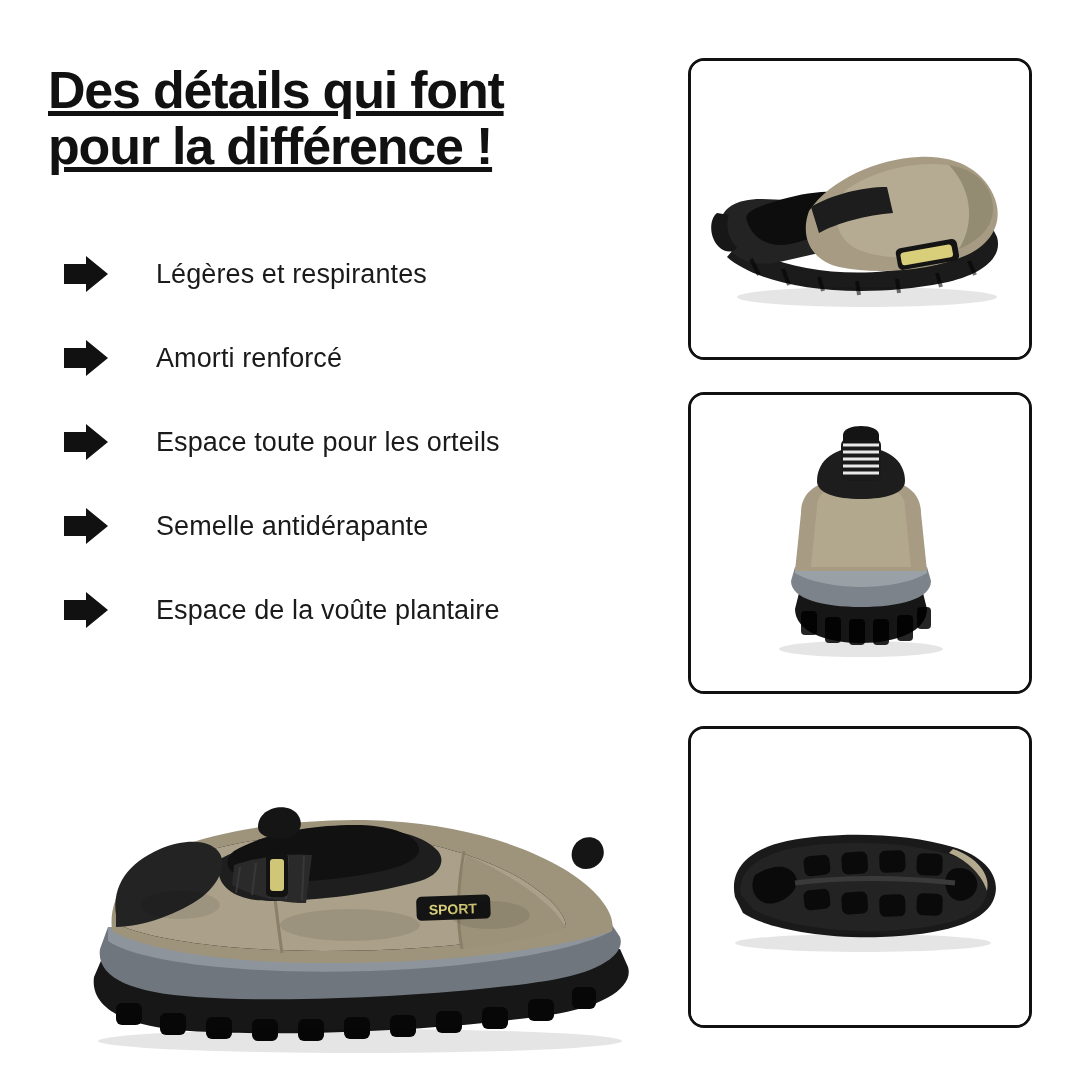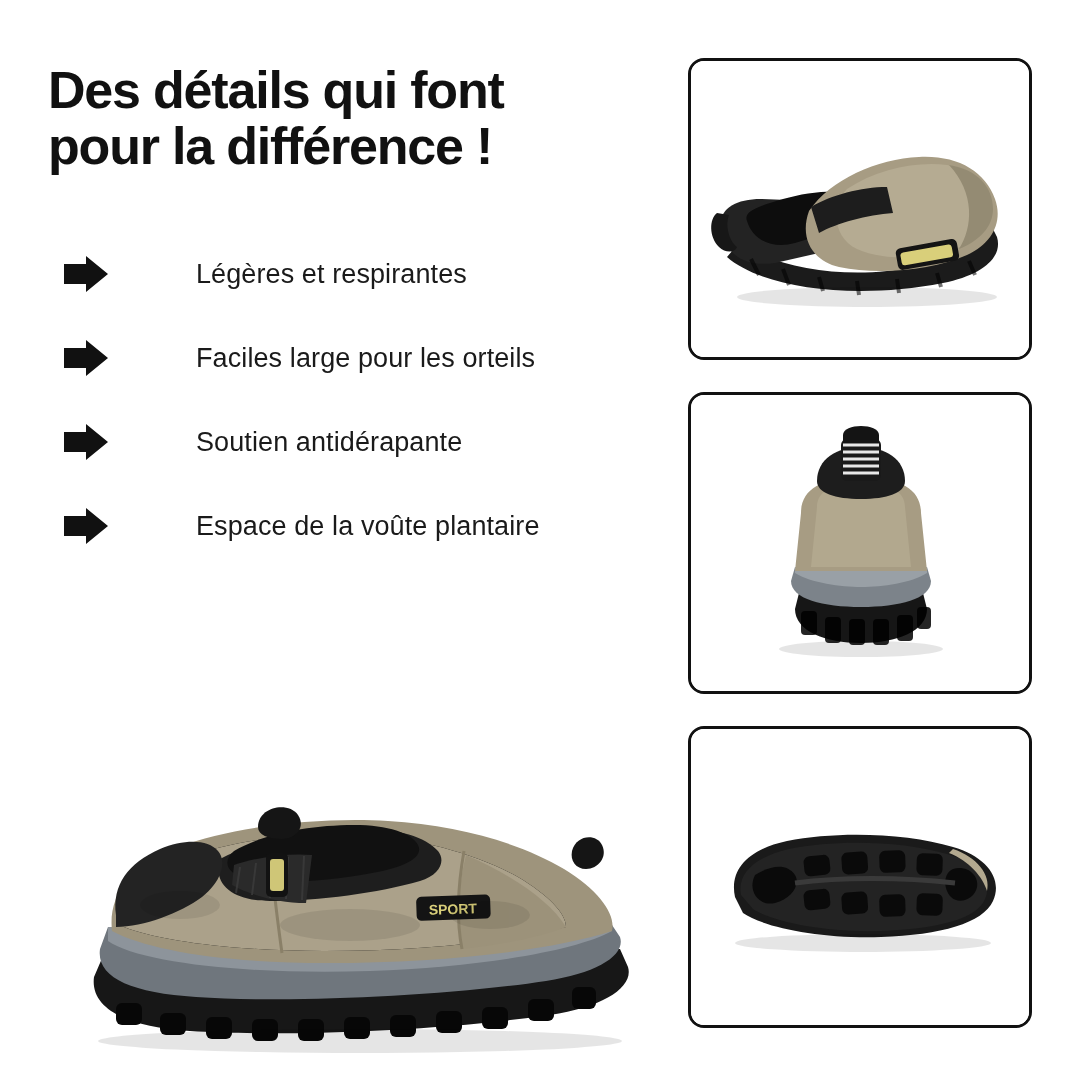--- a/index.html
+++ b/index.html
@@ -28,34 +28,33 @@
     position: absolute;
     left: 48px;
     top: 62px;
     width: 600px;
     font-weight: 800;
     font-size: 52px;
     line-height: 1.08;
     letter-spacing: -1.2px;
     color: #111111;
   }
-  .headline .line { display: block; white-space: nowrap; }
+  .headline .line { display: block; white-space: nowrap; text-decoration: underline; }
 
   
   .features {
     position: absolute;
     left: 62px;
     top: 232px;
     width: 600px;
   }
   .feature-row {
     display: flex;
     align-items: center;
     height: 84px;
-    gap: 40px;
   }
   .arrow-icon {
     width: 48px;
     height: 40px;
     flex: 0 0 48px;
     margin-right: 46px;
     display: block;
   }
   .feature-text {
     font-size: 27px;
@@ -102,33 +101,39 @@
   <div class="features">
 
     <div class="feature-row">
       <svg class="arrow-icon" viewBox="0 0 48 40">
         <path d="M2 10 H24 V2 L46 20 L24 38 V30 H2 Z" fill="#111111"></path>
       </svg>
       <span class="feature-text">Légères et respirantes</span>
     </div>
 
 
-
-    <div class="feature-row">
-      <svg class="arrow-icon" viewBox="0 0 48 40">
-        <path d="M2 10 H24 V2 L46 20 L24 38 V30 H2 Z" fill="#111111"></path>
-      </svg>
-      <span class="feature-text">Faciles large pour les orteils</span>
-    </div>
-
-    <div class="feature-row">
-      <svg class="arrow-icon" viewBox="0 0 48 40">
-        <path d="M2 10 H24 V2 L46 20 L24 38 V30 H2 Z" fill="#111111"></path>
-      </svg>
-      <span class="feature-text">Soutien antidérapante</span>
+    <div class="feature-row">
+      <svg class="arrow-icon" viewBox="0 0 48 40">
+        <path d="M2 10 H24 V2 L46 20 L24 38 V30 H2 Z" fill="#111111"></path>
+      </svg>
+      <span class="feature-text">Amorti renforcé</span>
+    </div>
+
+    <div class="feature-row">
+      <svg class="arrow-icon" viewBox="0 0 48 40">
+        <path d="M2 10 H24 V2 L46 20 L24 38 V30 H2 Z" fill="#111111"></path>
+      </svg>
+      <span class="feature-text">Espace toute pour les orteils</span>
+    </div>
+
+    <div class="feature-row">
+      <svg class="arrow-icon" viewBox="0 0 48 40">
+        <path d="M2 10 H24 V2 L46 20 L24 38 V30 H2 Z" fill="#111111"></path>
+      </svg>
+      <span class="feature-text">Semelle antidérapante</span>
     </div>
 
     <div class="feature-row">
       <svg class="arrow-icon" viewBox="0 0 48 40">
         <path d="M2 10 H24 V2 L46 20 L24 38 V30 H2 Z" fill="#111111"></path>
       </svg>
       <span class="feature-text">Espace de la voûte plantaire</span>
     </div>
 
   </div>

